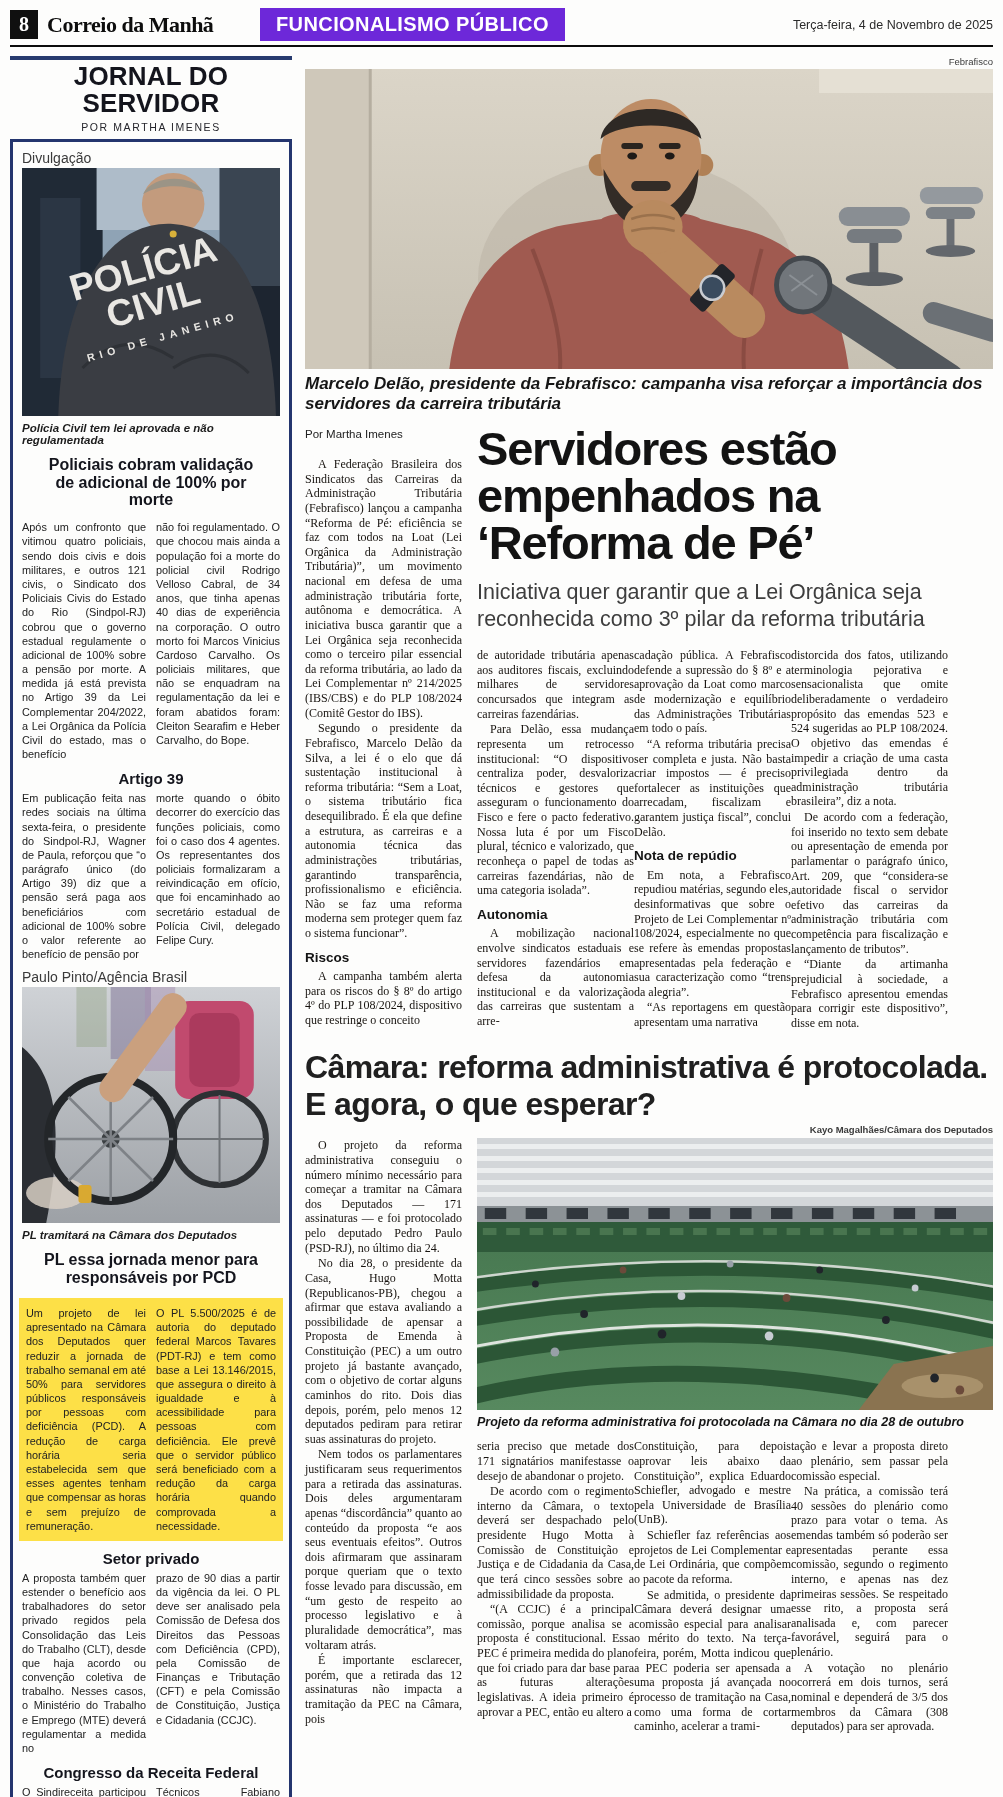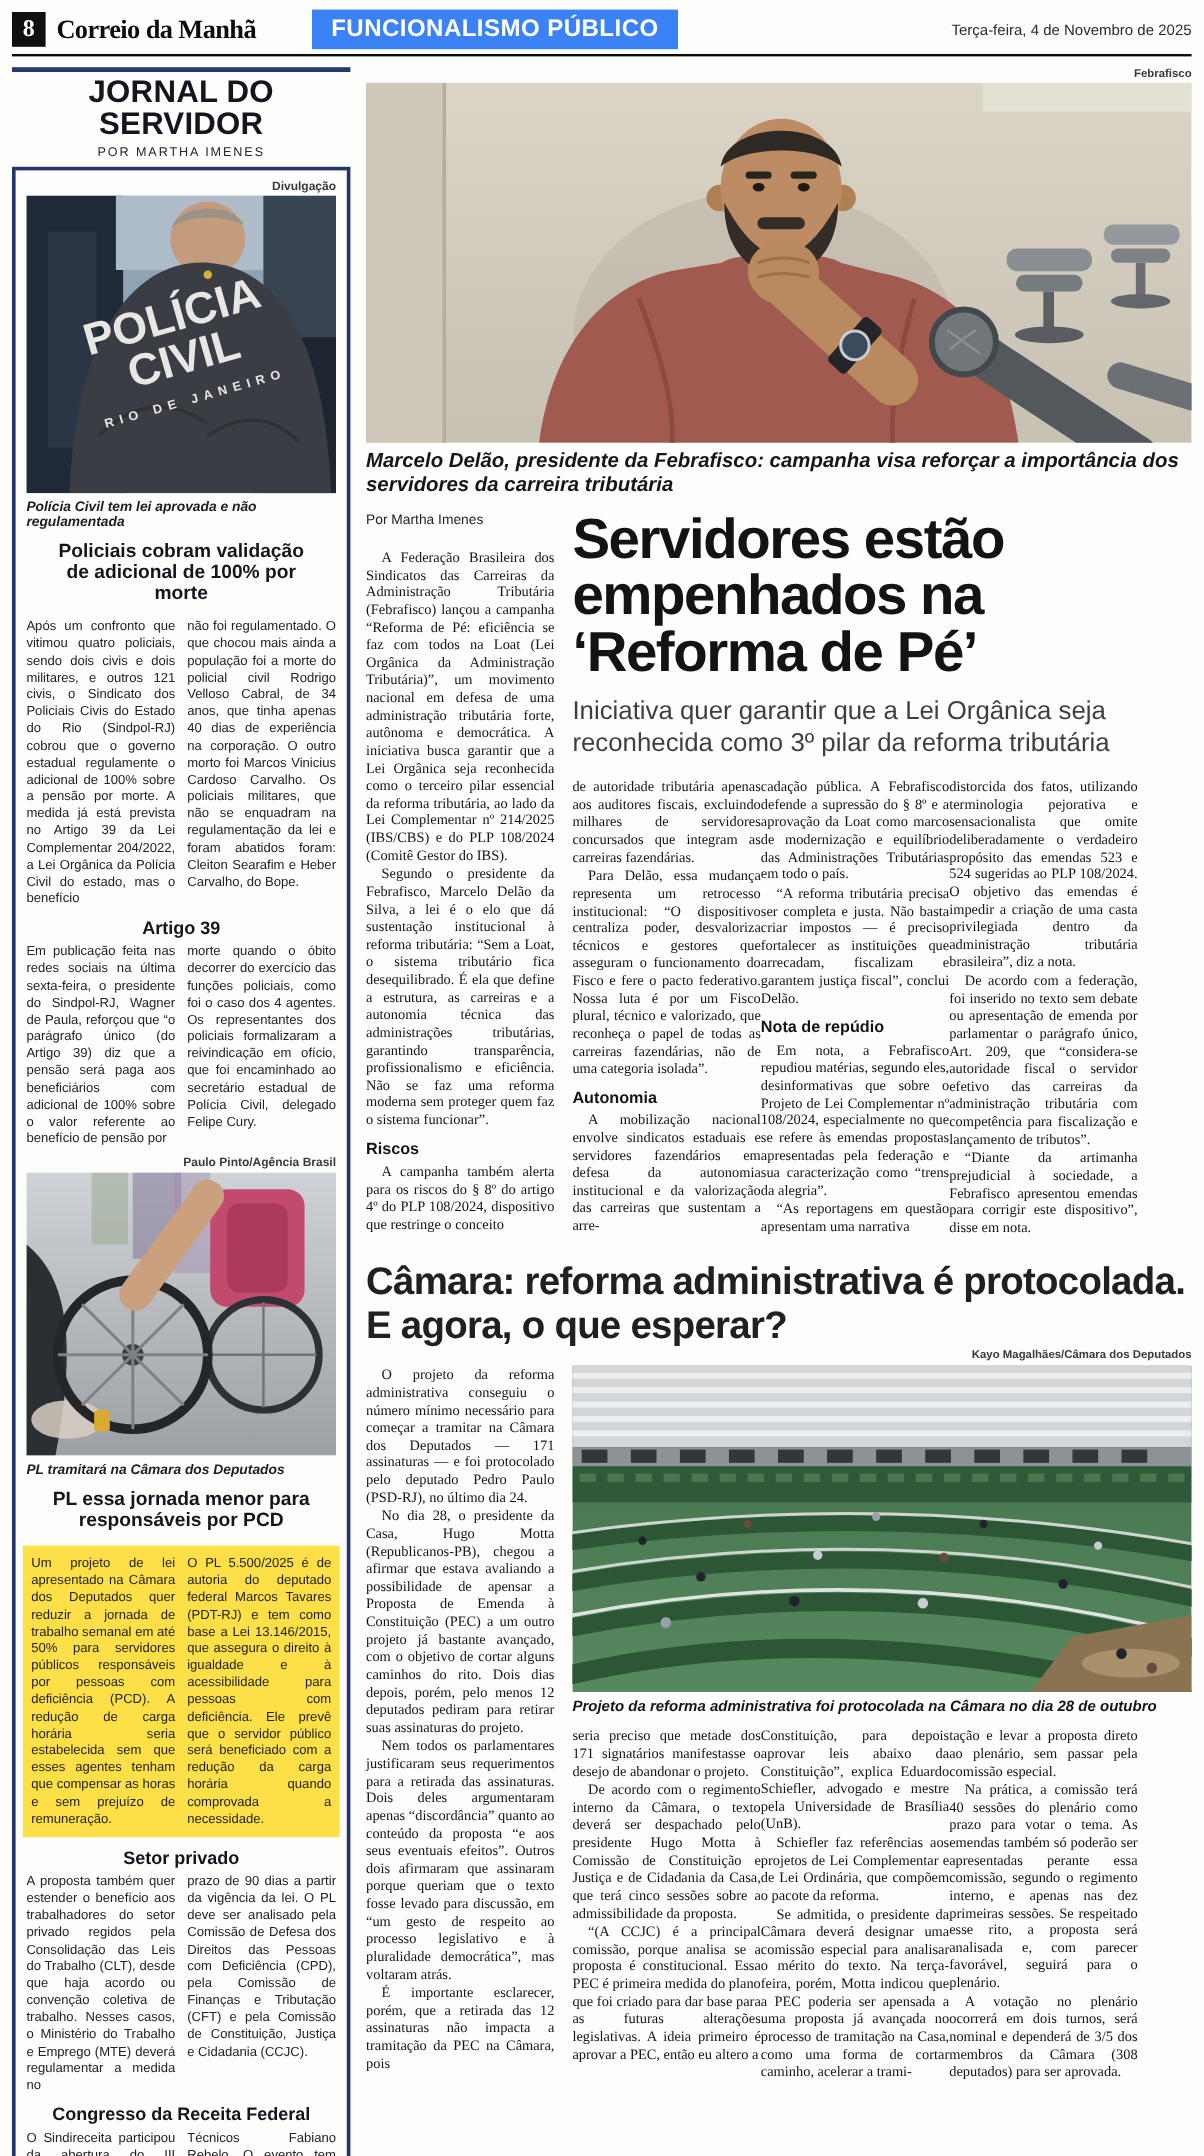--- a/index.html
+++ b/index.html
@@ -5,43 +5,43 @@
   html,body{margin:0;padding:0;}
   body{
     width:1003px;height:1797px;overflow:hidden;background:#fdfdfc;
     font-family:"Liberation Sans",sans-serif;color:#1a1a1a;position:relative;
   }
   .page{padding:0 10px;}
   
   .top-header{display:flex;align-items:center;margin-top:10px;padding-bottom:6px;border-bottom:2px solid #0c0c0c;position:relative;}
   .pagenum{background:#101010;color:#fff;font:bold 20px "Liberation Serif",serif;padding:3px 9px;}
   .masthead{font-family:"Liberation Serif",serif;font-weight:bold;font-size:22px;letter-spacing:-0.5px;margin-left:9px;color:#0d0d0d;}
-  .section-banner{position:absolute;left:250px;background:#3b82f6;color:#fff;font-weight:bold;font-size:20px;padding:5px 16px;letter-spacing:0.4px;}
+  .section-banner{position:absolute;left:250px;background:#6d28d9;color:#fff;font-weight:bold;font-size:20px;padding:5px 16px;letter-spacing:0.4px;}
   .edition-date{margin-left:auto;font-size:12.5px;color:#2b2b2b;}
   
   .content{display:flex;gap:13px;margin-top:9px;}
   .sidebar{width:282px;flex:none;}
   .main-col{flex:1;min-width:0;}
   
   .jds-rule{border-top:4px solid #273a6e;margin-bottom:3px;}
   .jds-title{text-align:center;font-weight:bold;font-size:26px;letter-spacing:0.2px;color:#14151d;line-height:1.05;}
   .jds-byline{text-align:center;font-size:10.5px;letter-spacing:1.6px;color:#26262c;margin:3px 0 6px;}
   .blue-box{border:3px solid #24356e;padding:7px 9px 10px;}
-  .credit{text-align:right;font-size:10px;font-weight:bold;color:#3a3a3a;margin:1px 0 2px;}
+  .credit{text-align:left;font-size:14px;font-weight:normal;color:#3a3a3a;margin:1px 0 2px;}
   .photo-frame{width:100%;display:block;}
   .photo-frame svg{display:block;width:100%;}
   .caption-sb{font-style:italic;font-weight:600;font-size:11.5px;margin:6px 0 10px;color:#1d1d1d;}
   .sb-headline{text-align:center;font-weight:bold;font-size:16px;line-height:1.12;margin:2px 16px 11px;color:#14151d;}
   .two-col{display:flex;gap:10px;font-size:10.9px;line-height:1.3;text-align:justify;color:#222;}
   .two-col>div{flex:1;min-width:0;}
   .two-col p{margin:0;}
   .sb-subhead{text-align:center;font-weight:bold;font-size:15px;margin:9px 0 4px;color:#14151d;}
   .gray-block{background:#fde047;padding:8px 7px;margin:0 -3px;}
   
-  .main-credit{text-align:right;font-size:9.5px;font-weight:bold;color:#3a3a3a;margin-bottom:2px;}
+  .main-credit{text-align:right;font-size:9.5px;font-weight:normal;color:#3a3a3a;margin-bottom:2px;}
   .main-caption{font-style:italic;font-weight:bold;font-size:17px;margin:5px 0 11px;color:#161616;}
   .article-top{display:flex;gap:15px;}
   .serifcol{width:157px;flex:none;font-family:"Liberation Serif",serif;font-size:12px;line-height:1.22;text-align:justify;color:#17130f;}
   .serifcol p{margin:0 0 1px;text-indent:13px;}
   .serifcol p.cont{text-indent:0;}
   .serifcol h4{font-family:"Liberation Sans",sans-serif;font-weight:bold;font-size:13.5px;margin:9px 0 3px;color:#141414;}
   .byline{font-size:11.5px;color:#222;margin:2px 0 16px;font-family:"Liberation Sans",sans-serif;}
   .headline-block{flex:1;min-width:0;}
   .main-headline{font-size:47px;line-height:1.0;font-weight:bold;letter-spacing:-1.2px;margin:0 0 13px;color:#131313;}
   .main-subheadline{font-size:21.5px;line-height:1.26;color:#3e3e3e;margin:0 0 15px;}

